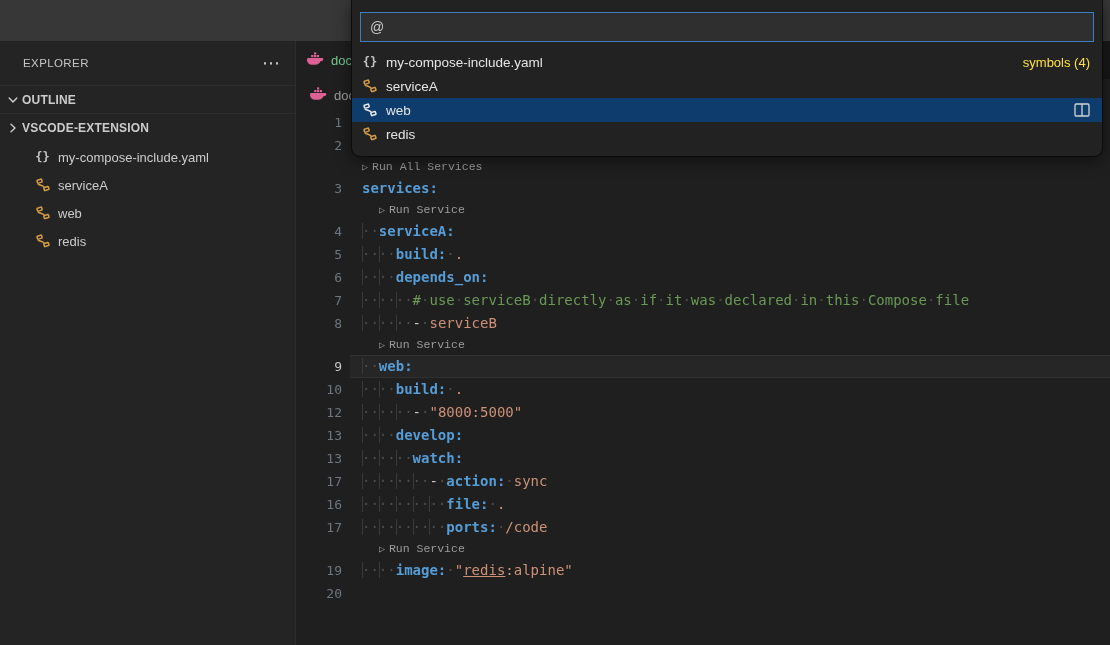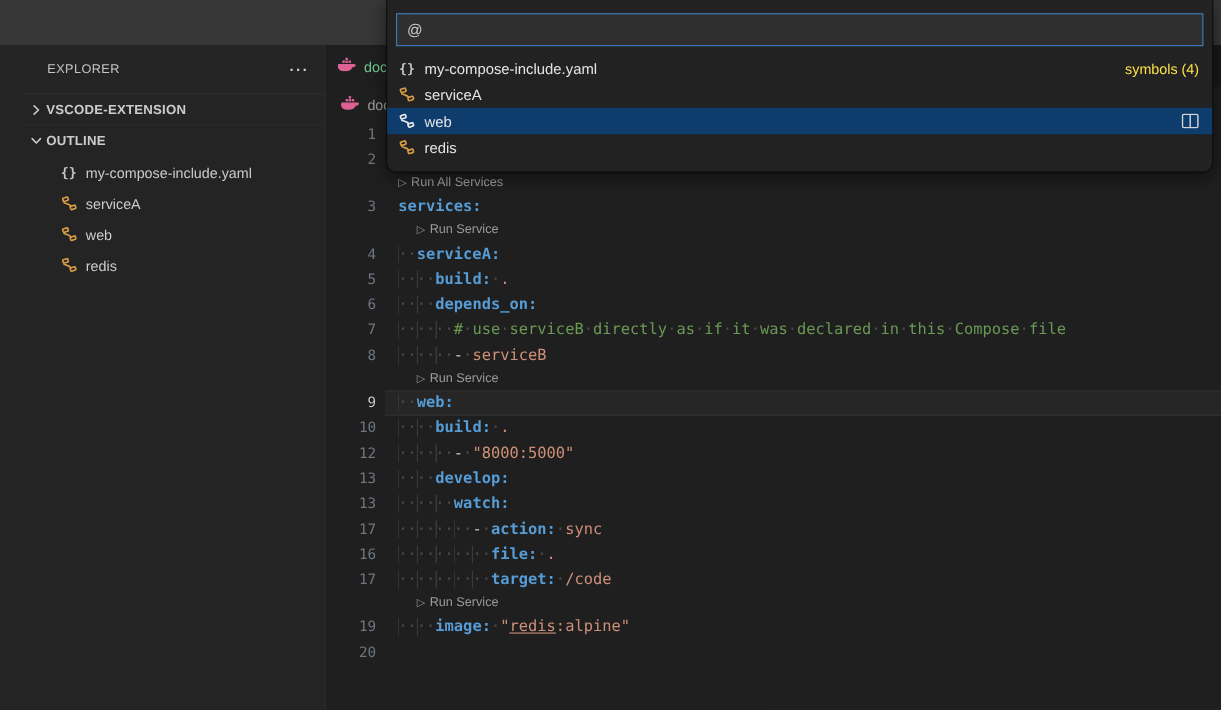--- a/index.html
+++ b/index.html
@@ -8,21 +8,21 @@
     width:1110px; height:645px; overflow:hidden; position:relative;
     background:#1f1f1f; font-family:"Liberation Sans",sans-serif;
     -webkit-font-smoothing:antialiased;
   }
 
   
   .titlebar { position:absolute; left:0; top:0; width:1110px; height:41px; background:#373737; }
 
   
   .sidebar { position:absolute; left:0; top:41px; width:296px; height:604px;
-             background:#242424; border-right:1px solid #2d2d2d; color:#cccccc;padding-left:20px; }
+             background:#242424; border-right:1px solid #2d2d2d; color:#cccccc; }
   .sb-header { height:44px; display:flex; align-items:center; padding:0 14px 0 23px; }
   .sb-title { font-size:11.5px; letter-spacing:.4px; color:#c5c5c5; }
   .sb-more { margin-left:auto; color:#cfcfcf; font-size:18px; line-height:10px; cursor:pointer; letter-spacing:1px; }
   .sb-section { border-top:1px solid #2e2e2e; height:28px; display:flex; align-items:center;
                 font-weight:bold; font-size:12px; color:#cccccc; padding-left:4px; cursor:pointer; }
   .sb-section .chev { width:18px; height:16px; display:flex; align-items:center; justify-content:center; flex:none; }
   .sb-section .lbl { letter-spacing:.2px; }
   .outline-list { padding:2px 0 0 0; }
   .outline-item { height:28px; display:flex; align-items:center; gap:7px; padding-left:34px;
                   font-size:13px; color:#cccccc; cursor:pointer; }
@@ -39,21 +39,21 @@
                 font-size:13px; color:#9d9d9d; cursor:pointer; }
 
   .code { font-family:"DejaVu Sans Mono",monospace; font-size:14px; color:#cccccc; }
   .code-row { display:flex; height:23px; line-height:23px; position:relative; }
   .code-row .hl { position:absolute; left:53px; right:0; top:0; bottom:0;
                   background:#262626; border-top:1px solid #313131; border-bottom:1px solid #313131; }
   .gutter { width:45px; flex:none; text-align:right; color:#6e7681; font-size:13px; position:relative; z-index:1; }
   .code-row.current .gutter { color:#c6c6c6; }
   .content { margin-left:20px; white-space:pre; position:relative; z-index:1; }
   .code-row.codelens { height:20px; line-height:19px; }
-  .code-row.codelens .content { font-family:Liberation Sans, sans-serif; font-size:11.5px; color:#9b9b9b; cursor:pointer; }
+  .code-row.codelens .content { font-family:Liberation Mono, monospace; font-size:11.5px; color:#9b9b9b; cursor:pointer; }
   .cl-arrow { font-size:10px; margin-right:4px; }
   .tok-key { color:#569cd6;font-weight:bold; }
   .tok-str { color:#ce9178; }
   .tok-com { color:#6a9955; }
   .tok-pun { color:#c8c8c8; }
   .tok-ws  { color:#4d4d4d; }
   .tok-ind { color:#4d4d4d; background:linear-gradient(to right,#3a3a3a 1px,transparent 1px); }
   .tok-link { text-decoration:underline; }
 
   
@@ -77,32 +77,32 @@
 <div class="titlebar"></div>
 
 <div class="sidebar">
   <div class="sb-header">
     <span class="sb-title">EXPLORER</span>
     <span class="sb-more">⋯</span>
   </div>
   <div class="sb-section">
     <span class="chev">
       <svg width="16" height="16" viewBox="0 0 16 16" fill="none">
+          <path d="M4.2 6 L8 10 L11.8 6" stroke="#cccccc" stroke-width="1.4" stroke-linecap="round" stroke-linejoin="round"></path>
+        </svg>
+    </span>
+    <span class="lbl">OUTLINE</span>
+  </div>
+  <div class="sb-section">
+    <span class="chev">
+      <svg width="16" height="16" viewBox="0 0 16 16" fill="none">
           <path d="M6 4.2 L10 8 L6 11.8" stroke="#cccccc" stroke-width="1.4" stroke-linecap="round" stroke-linejoin="round"></path>
         </svg>
     </span>
     <span class="lbl">VSCODE-EXTENSION</span>
-  </div>
-  <div class="sb-section">
-    <span class="chev">
-      <svg width="16" height="16" viewBox="0 0 16 16" fill="none">
-          <path d="M4.2 6 L8 10 L11.8 6" stroke="#cccccc" stroke-width="1.4" stroke-linecap="round" stroke-linejoin="round"></path>
-        </svg>
-    </span>
-    <span class="lbl">OUTLINE</span>
   </div>
   <div class="outline-list" id="outline-items">
       <div class="outline-item">
         <span class="oicon">
           <span class="braces">{}</span>
         </span>
         <span>my-compose-include.yaml</span>
       </div>
       <div class="outline-item">
         <span class="oicon">
@@ -239,21 +239,21 @@
       <div class="code-row">
         <div class="gutter">17</div>
         <div class="content"><span class="tok-ind">··</span><span class="tok-ind">··</span><span class="tok-ind">··</span><span class="tok-ind">··</span><span class="tok-pun">-</span><span class="tok-ws">·</span><span class="tok-key">action:</span><span class="tok-ws">·</span><span class="tok-str">sync</span></div>
       </div>
       <div class="code-row">
         <div class="gutter">16</div>
         <div class="content"><span class="tok-ind">··</span><span class="tok-ind">··</span><span class="tok-ind">··</span><span class="tok-ind">··</span><span class="tok-ind">··</span><span class="tok-key">file:</span><span class="tok-ws">·</span><span class="tok-str">.</span></div>
       </div>
       <div class="code-row">
         <div class="gutter">17</div>
-        <div class="content"><span class="tok-ind">··</span><span class="tok-ind">··</span><span class="tok-ind">··</span><span class="tok-ind">··</span><span class="tok-ind">··</span><span class="tok-key">target:</span><span class="tok-ws">·</span><span class="tok-str">/code</span></div>
+        <div class="content"><span class="tok-ind">··</span><span class="tok-ind">··</span><span class="tok-ind">··</span><span class="tok-ind">··</span><span class="tok-ind">··</span><span class="tok-key">ports:</span><span class="tok-ws">·</span><span class="tok-str">/code</span></div>
       </div>
       <div class="code-row codelens">
         <div class="gutter"></div>
         <div class="content" style="margin-left: 36.875px;"><span class="cl-arrow">▷</span><span>Run Service</span></div>
       </div>
       <div class="code-row">
         <div class="gutter">19</div>
         <div class="content"><span class="tok-ind">··</span><span class="tok-ind">··</span><span class="tok-key">image:</span><span class="tok-ws">·</span><span class="tok-str">"</span><span class="tok-str tok-link">redis</span><span class="tok-str">:alpine"</span></div>
       </div>
       <div class="code-row">

